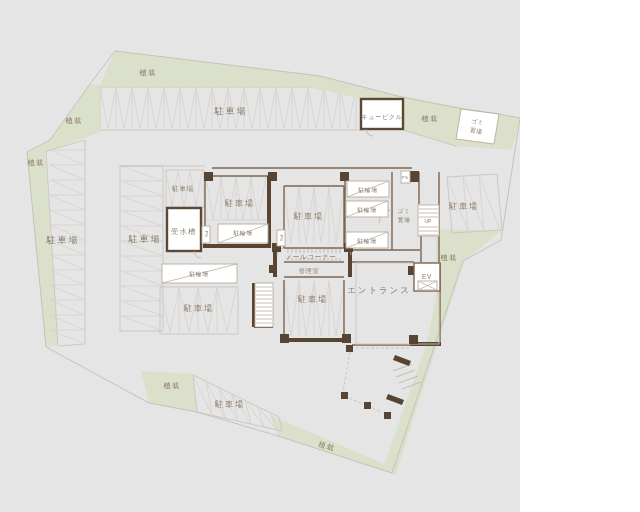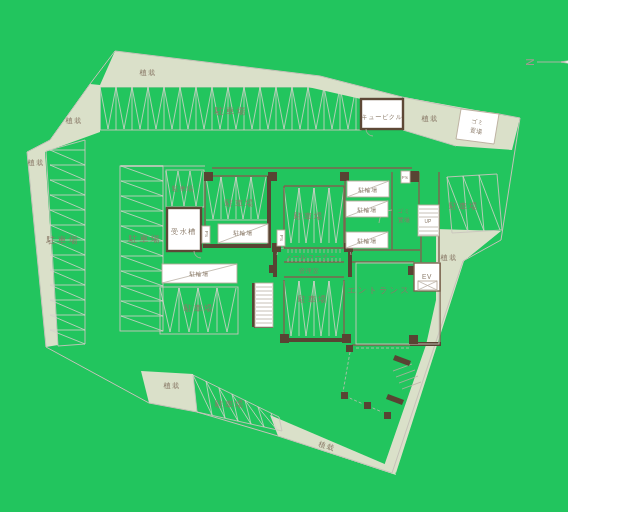--- a/index.html
+++ b/index.html
@@ -1,16 +1,16 @@
 <!DOCTYPE html>
 <html><head>
 <meta charset="utf-8">
 <style>
   html,body{margin:0;padding:0;background:#fff;}
-  #plan{width:568px;height:512px;position:relative;background:#22c55e;overflow:hidden;}
+  #plan{width:520px;height:512px;position:relative;background:#e5e5e5;overflow:hidden;}
   svg{display:block;}
   .lbl{font-family:"Liberation Sans","DejaVu Sans",sans-serif;fill:#8a7a68;text-anchor:middle;dominant-baseline:central;}
   .s4{font-size:4.4px;letter-spacing:.2px}
   .s45{font-size:4.8px;letter-spacing:.2px}
   .s55{font-size:5.8px;letter-spacing:.5px}
   .s6{font-size:6.2px;letter-spacing:.6px}
   .s65{font-size:6.6px;letter-spacing:.6px}
   .s7{font-size:7.2px;letter-spacing:1.4px}
   .s8{font-size:8.2px;letter-spacing:1.8px}
   .s85{font-size:8.6px;letter-spacing:1.8px}

